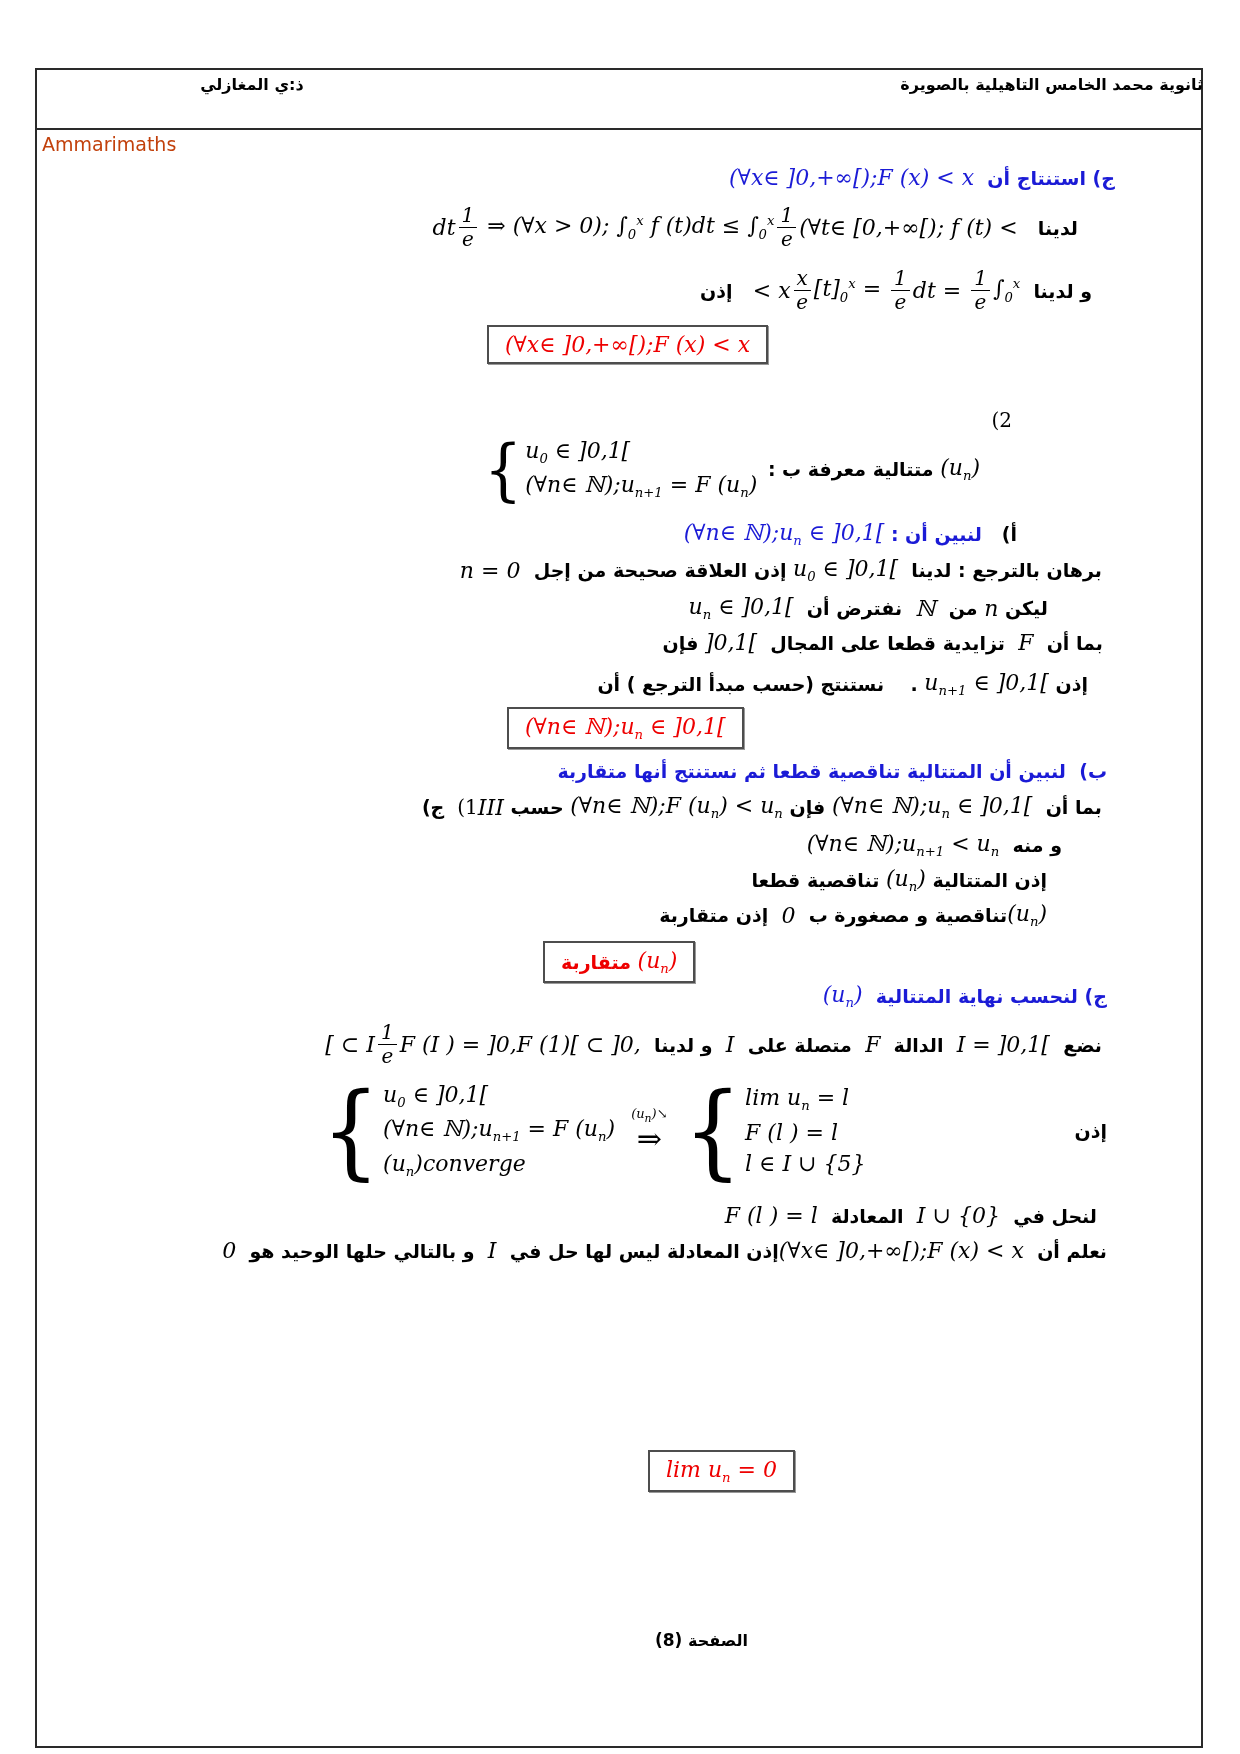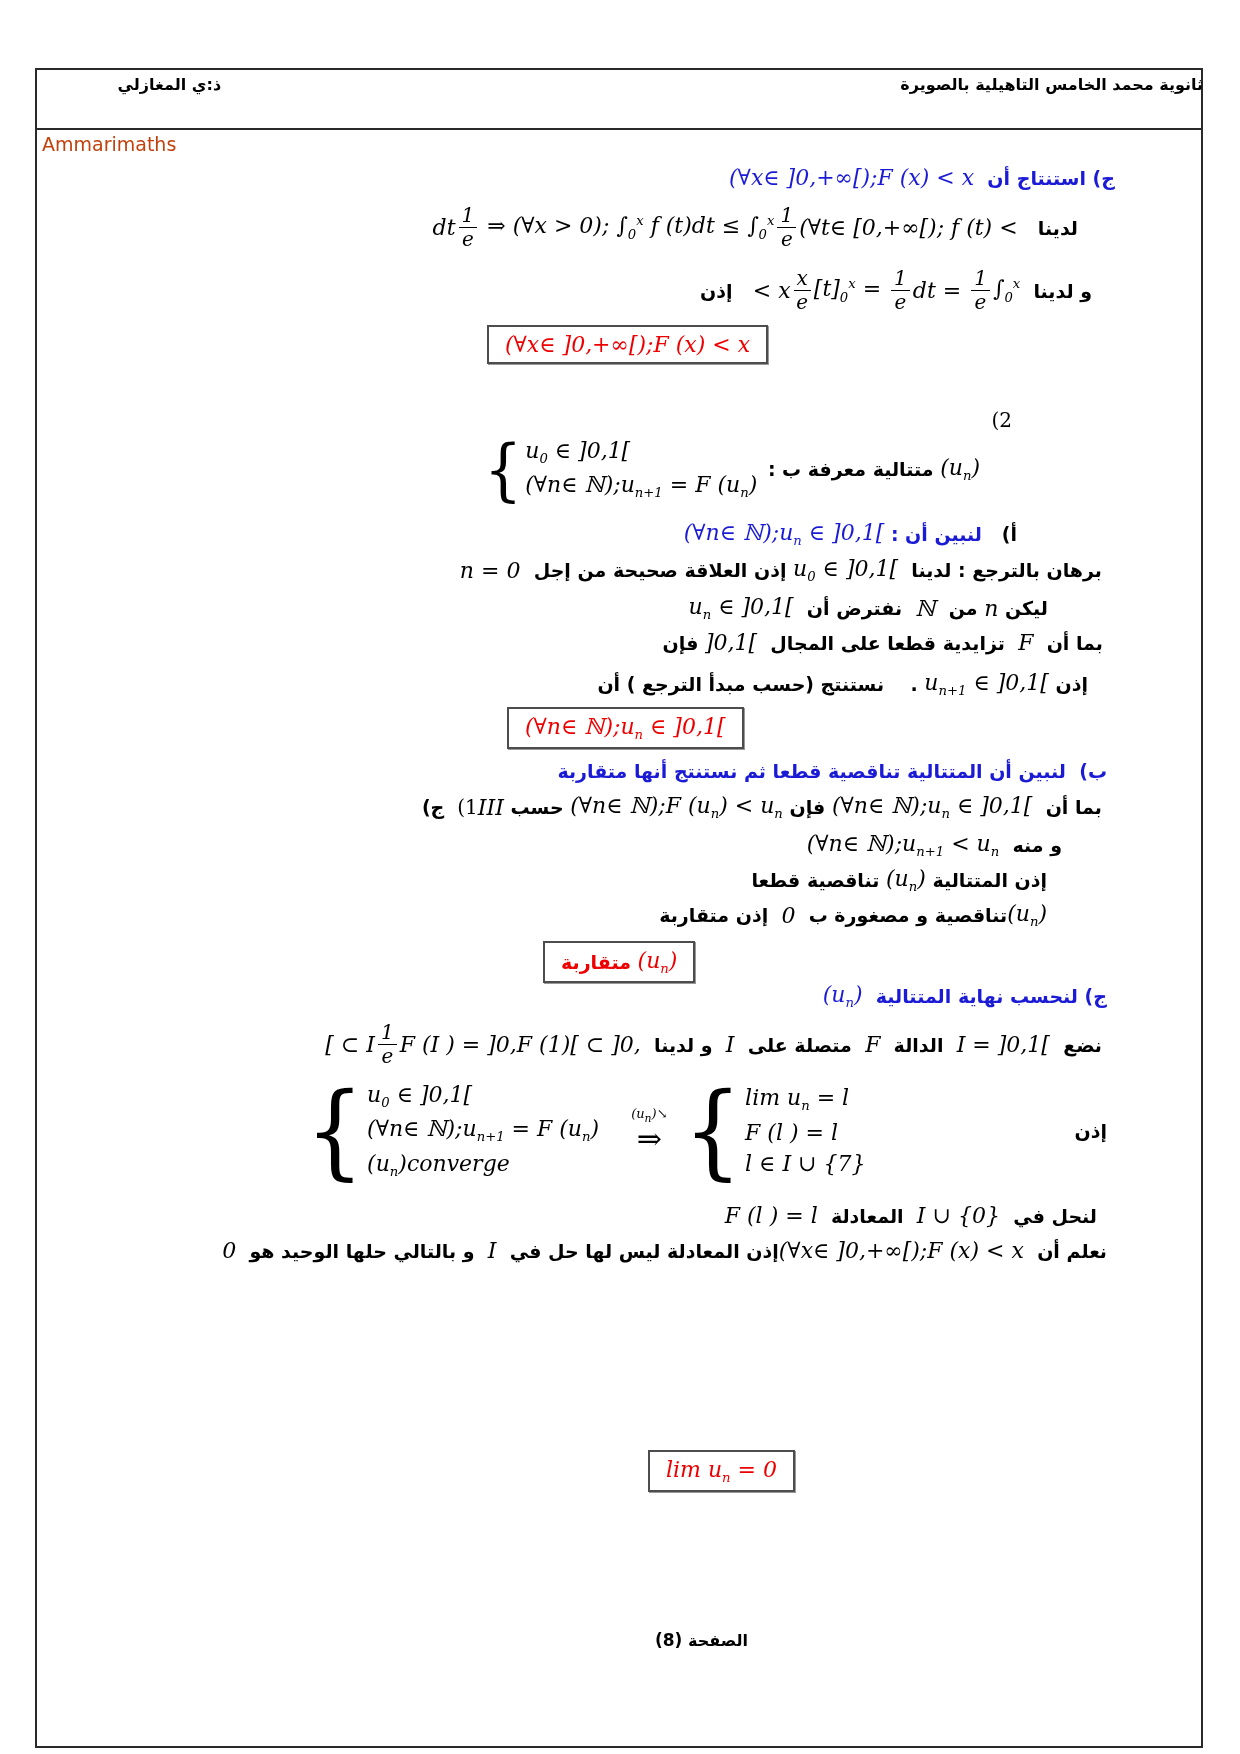--- a/index.html
+++ b/index.html
@@ -1,40 +1,40 @@
 <!DOCTYPE html>
 <html lang="ar"><head>
 <meta charset="utf-8">
 <style>
   html,body{margin:0;padding:0;background:#e8e8e8;}
   .page{position:relative;width:1240px;height:1754px;background:#ffffff;margin:0 auto;overflow:hidden;}
   .page-border{position:absolute;left:35px;top:68px;width:1168px;height:1680px;border:2px solid #2a2a2a;box-sizing:border-box;}
   .header{position:absolute;left:35px;top:68px;width:1168px;height:62px;border-bottom:2px solid #2a2a2a;box-sizing:border-box;display:flex;direction:rtl;align-items:flex-start;padding-top:7px;font-family:"DejaVu Sans",sans-serif;font-weight:700;font-size:16px;color:#000;}
   .h-school{width:33%;}
   .h-center{width:44%;text-align:center;line-height:1.55;}
-  .h-teacher{width:23%;text-align:center;}
+  .h-teacher{width:23%;}
   .watermark{position:absolute;left:42px;top:133px;font-family:"DejaVu Sans",sans-serif;font-size:19px;color:#c2410c;}
 
   .line{position:absolute;display:flex;direction:rtl;align-items:center;color:#000;}
   .line.blue{color:#1b1bd6;}
   .line.red{color:#ee0000;}
   .line.boxed{border:2px solid #4d4d4d;padding:5px 16px;box-shadow:1px 1px 0 #999;background:#fff;}
 
   .ar{font-family:"DejaVu Sans",sans-serif;font-weight:700;font-size:19px;direction:rtl;unicode-bidi:isolate;white-space:pre;}
   .math{font-family:"DejaVu Serif",serif;font-style:italic;font-size:22px;direction:ltr;unicode-bidi:isolate;white-space:pre;}
   .math sub,.math sup,.fnum sub,.fden sub{font-size:60%;font-style:italic;}
   .plain{font-family:"DejaVu Serif",serif;font-size:20px;direction:ltr;unicode-bidi:isolate;white-space:pre;}
   .frac{display:inline-flex;flex-direction:column;align-items:center;vertical-align:middle;margin:0 3px;font-family:"DejaVu Serif",serif;font-style:italic;font-size:20px;line-height:1.05;direction:ltr;}
   .fnum{border-bottom:1.5px solid currentColor;padding:0 3px 1px;}
   .fden{padding-top:1px;}
   .system{display:inline-flex;direction:ltr;align-items:center;margin:0 4px;}
   .brace{font-family:"DejaVu Serif",serif;font-weight:400;transform:scaleY(1.12);line-height:1;margin-right:3px;}
   .sys-col{display:inline-flex;flex-direction:column;align-items:flex-start;gap:6px;direction:ltr;}
   .impl{display:inline-flex;direction:ltr;align-items:center;gap:12px;}
-  .arrow-note{display:inline-flex;flex-direction:column;align-items:center;line-height:1;margin-left:16px;}
+  .arrow-note{display:inline-flex;flex-direction:column;align-items:center;line-height:1;}
   .arrow-note .note{font-family:"DejaVu Serif",serif;font-style:italic;font-size:13px;direction:ltr;}
   .arrow-note .arr{font-family:"DejaVu Serif",serif;font-size:30px;line-height:1;}
 
   
   [data-name="line-c-deduce-header"]{top:165px;right:125px;}
   [data-name="line-we-have-inequality"]{top:205px;right:162px;}
   [data-name="line-integral-computation"]{top:268px;right:148px;}
   [data-name="box-result-Fx-lt-x"]{top:325px;left:487px;}
   [data-name="line-part2-marker"]{top:408px;right:228px;}
   [data-name="line-sequence-definition"]{top:438px;right:260px;}
@@ -230,21 +230,21 @@
           </span>
           <span class="arrow-note" data-name="implies-arrow">
             <span class="note" data-name="arrow-annotation">(u<sub>n</sub>)↘</span>
             <span class="arr" data-name="double-arrow-icon">⇒</span>
           </span>
           <span class="system" data-name="brace-system">
             <span class="brace" data-name="left-brace" style="font-size: 92px;">{</span>
             <span class="sys-col">
               <span class="math" data-name="math-expression">lim u<sub>n</sub> = l</span>
               <span class="math" data-name="math-expression">F (l ) = l</span>
-              <span class="math" data-name="math-expression">l ∈ I ∪ {7}</span>
+              <span class="math" data-name="math-expression">l ∈ I ∪ {5}</span>
             </span>
           </span>
         </span>
       </div>
       <div class="line " data-name="line-c-solve-equation">
         <span class="ar" data-name="arabic-text">لنحل في  </span>
         <span class="math" data-name="math-expression">I ∪ {0}</span>
         <span class="ar" data-name="arabic-text">  المعادلة  </span>
         <span class="math" data-name="math-expression">F (l ) = l</span>
       </div>

